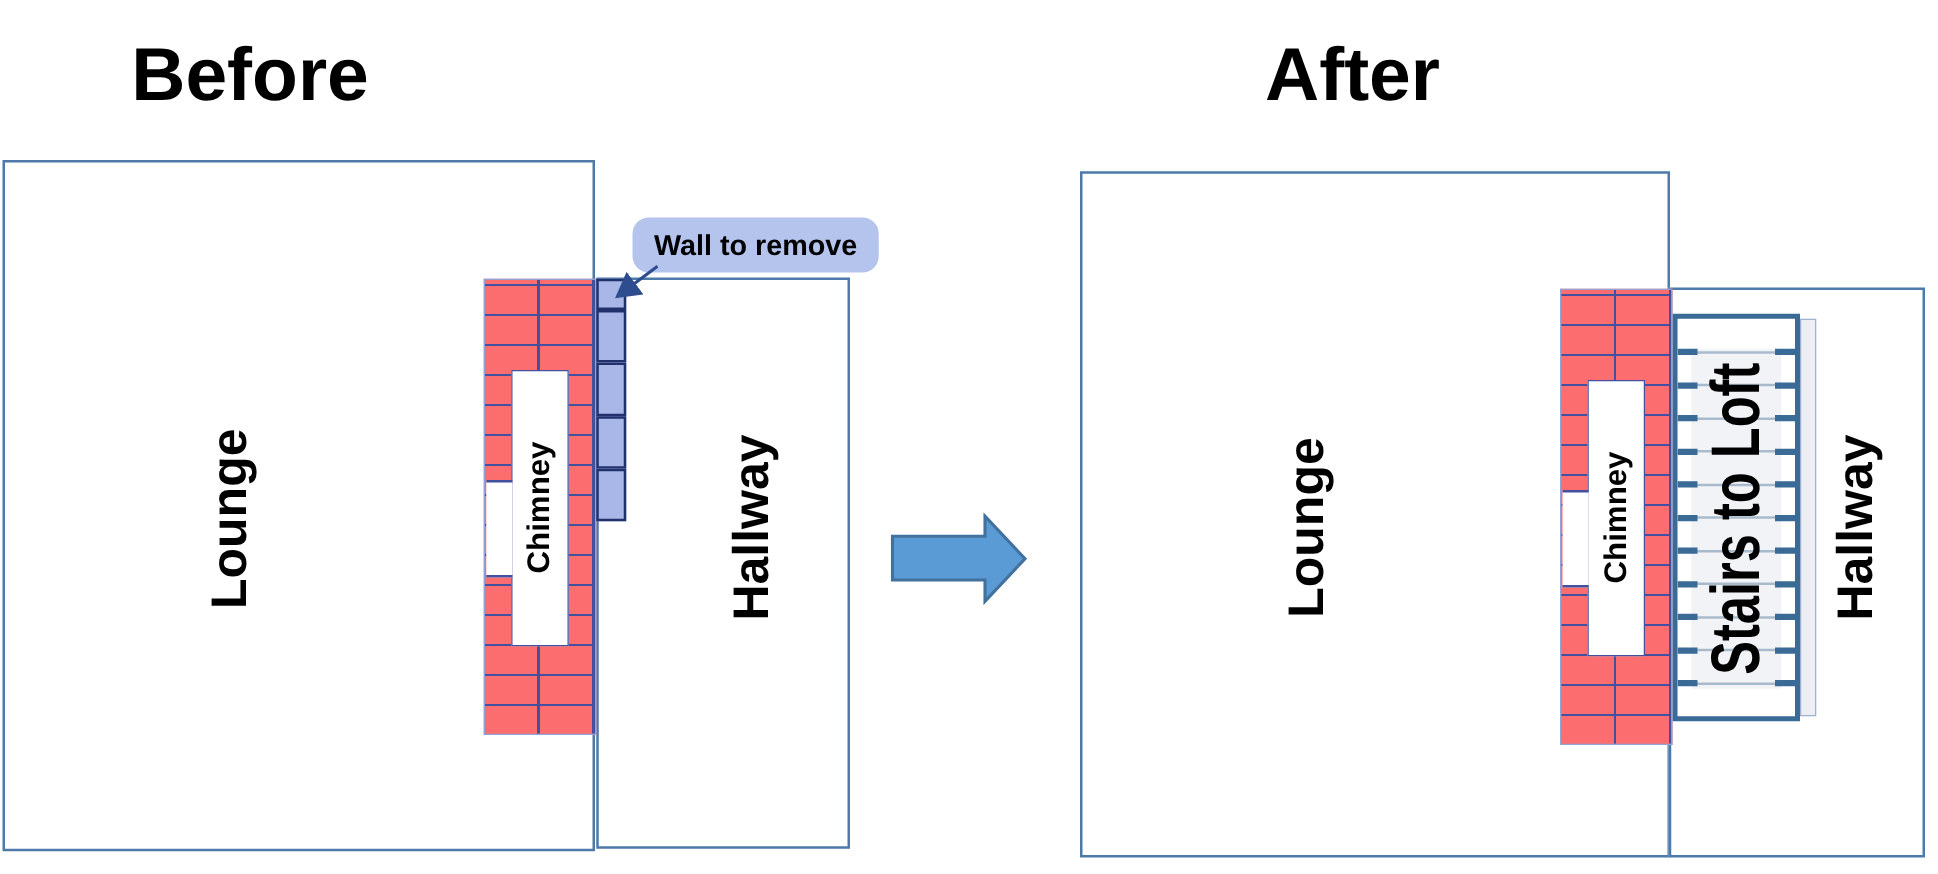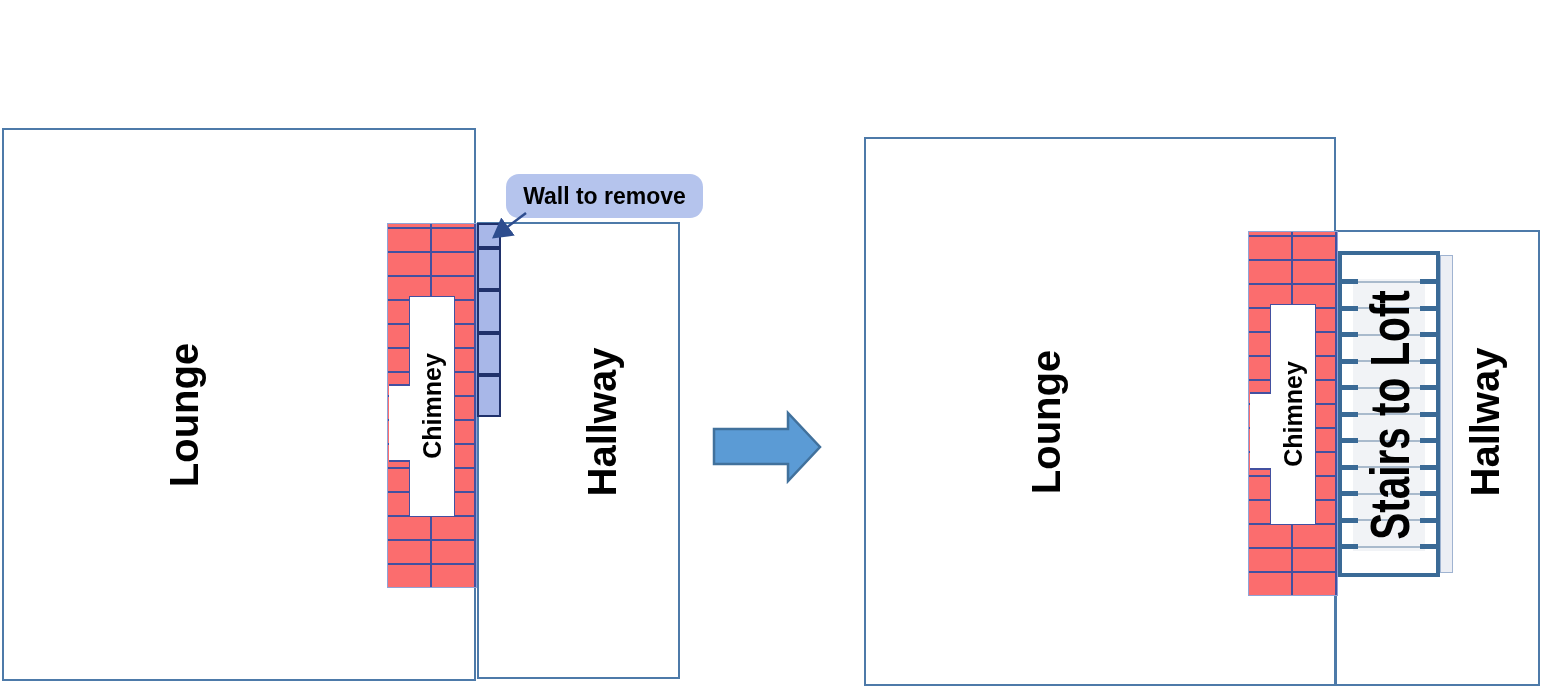--- a/index.html
+++ b/index.html
@@ -80,20 +80,21 @@
     transform:translate(-50%,-50%) rotate(-90deg) scale(0.92,1.25);
     font-size:44px;font-weight:bold;white-space:nowrap;
   }
   .big-arrow{position:absolute;}
 </style>
 </head>
 <body>
 
 <div class="canvas" style="--text: #000000; --room-border: #4d7aa9; --brick-fill: #fb6d6e; --brick-joint: #4350a0; --chimney-edge: #8fa3d6; --wall-fill: #a8b7e8; --wall-border: #20316b; --note-bg: #b5c4ed; --note-arrow: #2e4d8e; --big-arrow-fill: #5b9bd5; --big-arrow-stroke: #41719c; --stairs-border: #3a6a96; --tread-light: #a9bacc; --stairs-band: #f1f3f6; --back-panel-fill: #eceef4; --back-panel-border: #9fb3d1;">
 
+  <div class="title" style="left:105px;top:28px;">Before</div>
 
   <div class="room" style="left:2px;top:128px;width:474px;height:553px;">
     <span class="room-label" style="left:180px;top:285px;">Lounge</span>
   </div>
 
   <div class="room" style="left:477px;top:222px;width:203px;height:457px;">
     <span class="room-label" style="left:123px;top:198px;">Hallway</span>
   </div>
 
   <div class="chimney" style="left:387px;top:223px;">
@@ -120,20 +121,21 @@
         <path d="M0,0 L8,4.5 L0,9 z" style="fill:var(--note-arrow,#2e4d8e)"></path>
       </marker>
     </defs>
     <line x1="43" y1="10" x2="11" y2="34" style="stroke:var(--note-arrow,#2e4d8e);stroke-width:2.5" marker-end="url(#ah)"></line>
   </svg>
 
   <svg class="big-arrow" style="left:712px;top:410px;" width="112" height="75">
     <polygon points="2,19 76,19 76,3 108,37 76,71 76,54 2,54" style="fill:var(--big-arrow-fill,#5b9bd5);stroke:var(--big-arrow-stroke,#41719c);stroke-width:2.5"></polygon>
   </svg>
 
+  <div class="title" style="left:1012px;top:28px;">After</div>
 
   <div class="room" style="left:864px;top:137px;width:472px;height:549px;">
     <span class="room-label" style="left:180px;top:283px;">Lounge</span>
   </div>
 
   <div class="room" style="left:1335px;top:230px;width:205px;height:456px;">
     <span class="room-label" style="left:148px;top:190px;">Hallway</span>
   </div>
 
   <div class="stairs-back" style="left:1440px;top:255px;width:13px;height:318px;"></div>

